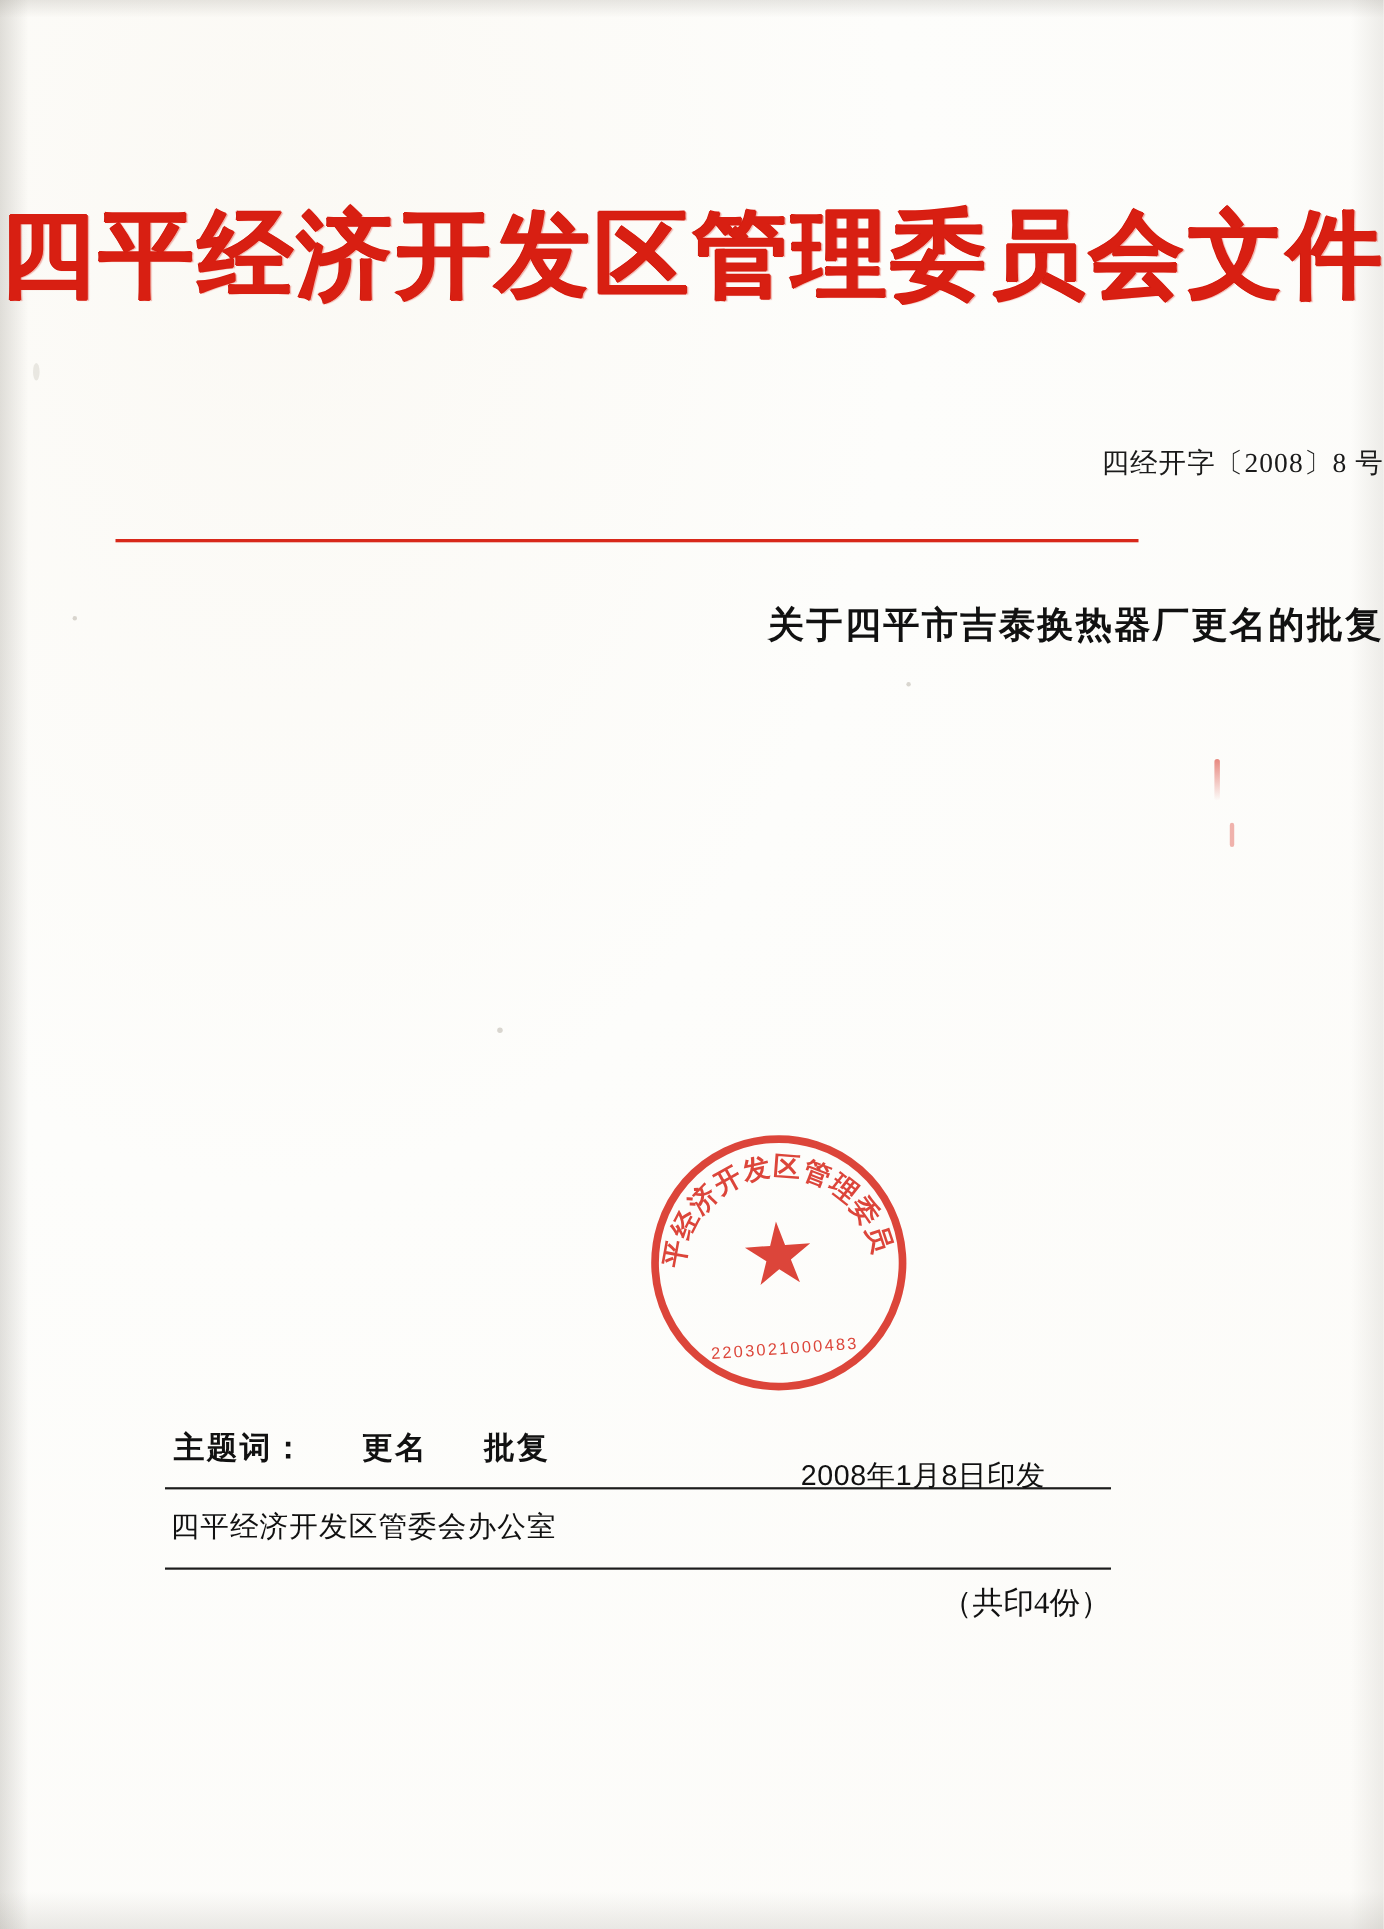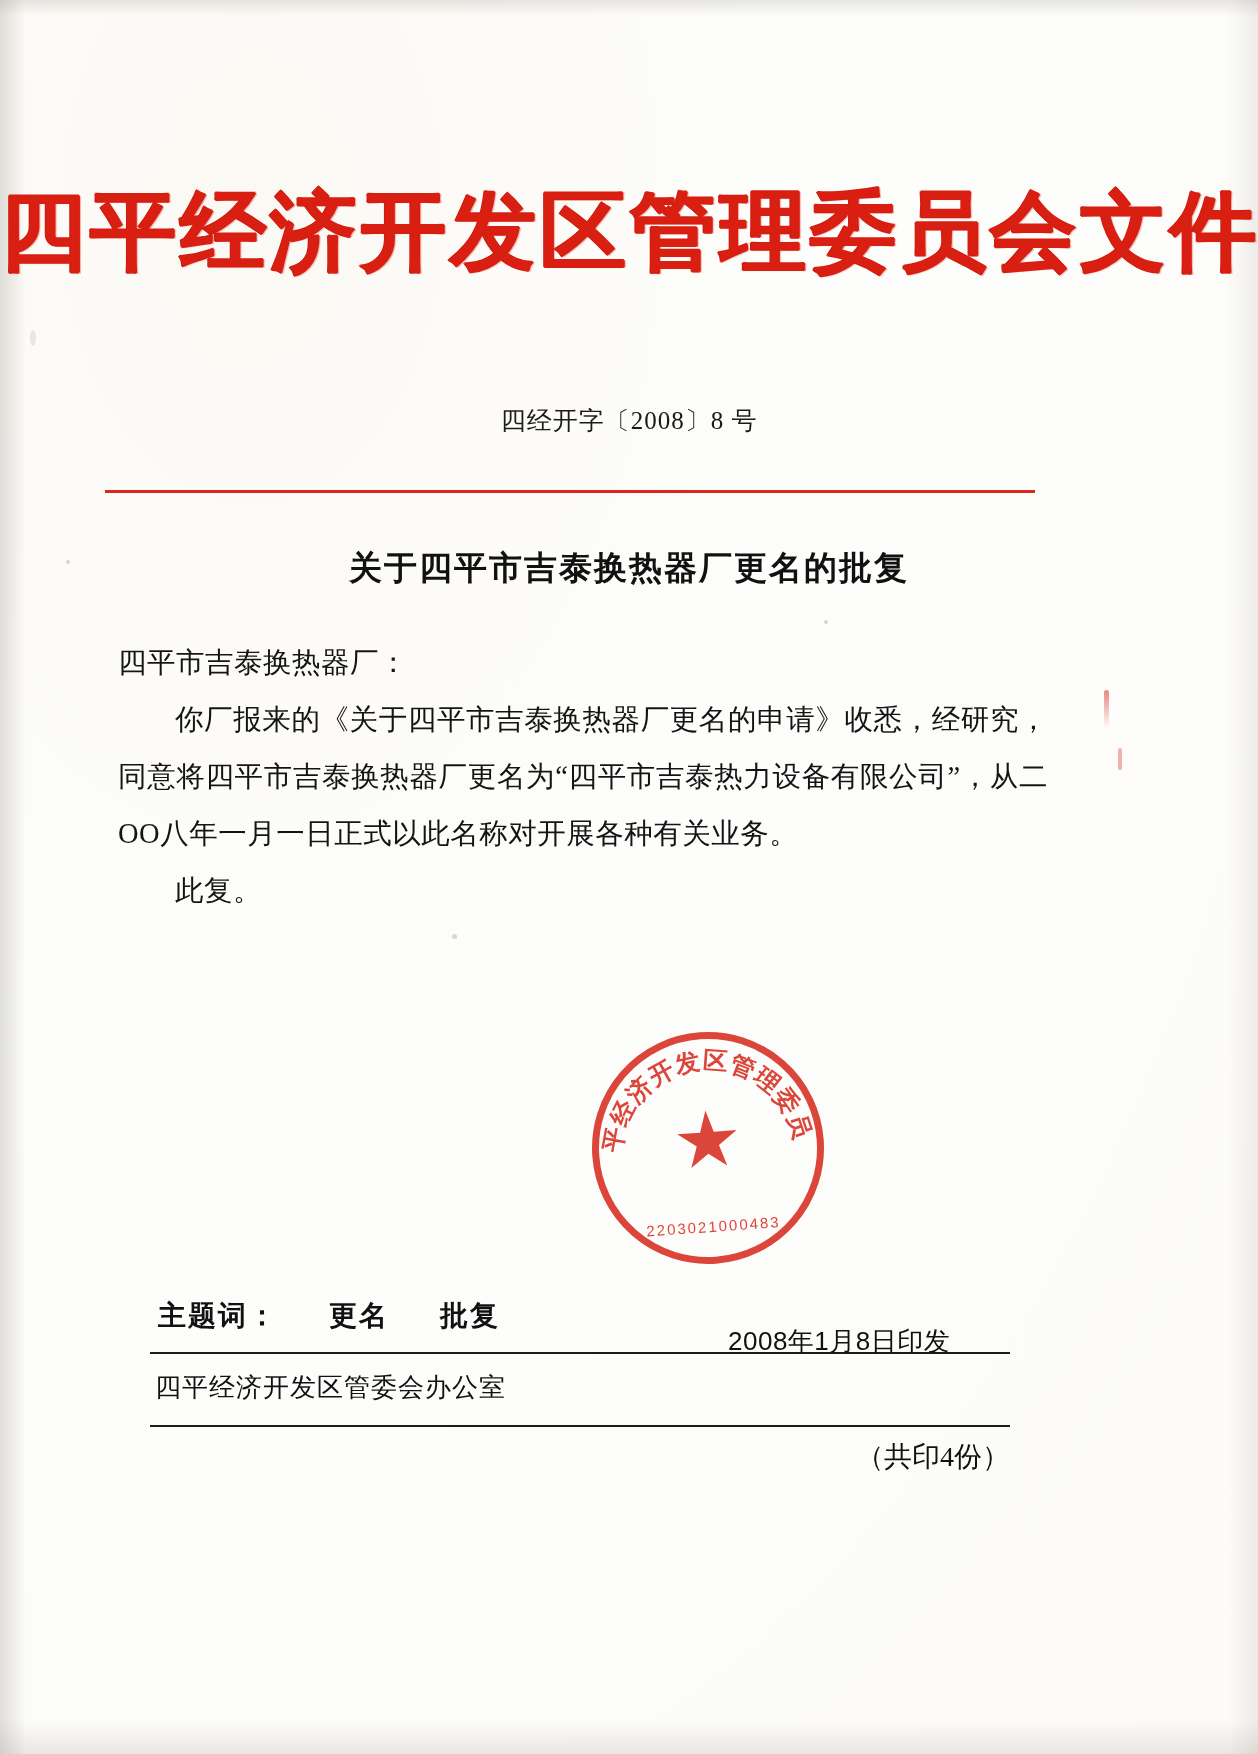--- a/index.html
+++ b/index.html
@@ -83,21 +83,21 @@
       0 -1px 0 #d81f12,
       2px 1px 1px rgba(216,31,18,0.35);
   }
 
   
   .doc-number {
     position: absolute;
     top: 404px;
     left: 0;
     width: 100%;
-    text-align: center;
+    text-align: right;
     font-size: 25px;
     color: #1a1a1a;
     letter-spacing: 1px;
     font-family: "Liberation Serif", serif;
   }
 
   
   .red-rule {
     position: absolute;
     top: 490px;
@@ -106,21 +106,21 @@
     height: 3px;
     background: #d8281a;
   }
 
   
   .doc-title {
     position: absolute;
     top: 546px;
     left: 0;
     width: 100%;
-    text-align: center;
+    text-align: right;
     font-size: 33px;
     font-weight: 700;
     color: #111;
     letter-spacing: 2px;
     font-family: "Liberation Serif", serif;
   }
 
   
   .body-block {
     position: absolute;
@@ -279,25 +279,20 @@
   <div class="red-mark" style="left:1118px;top:748px;width:4px;height:22px;background:rgba(214,40,26,.35);border-radius:3px;"></div>
 
   <div class="masthead">四平经济开发区管理委员会文件</div>
 
   <div class="doc-number">四经开字〔2008〕8 号</div>
 
   <div class="red-rule"></div>
 
   <div class="doc-title">关于四平市吉泰换热器厂更名的批复</div>
 
-  <div class="body-block">
-    <p class="addressee">四平市吉泰换热器厂：</p>
-    <p class="para">你厂报来的《关于四平市吉泰换热器厂更名的申请》收悉，经研究，同意将四平市吉泰换热器厂更名为“四平市吉泰热力设备有限公司”，从二OO八年一月一日正式以此名称对开展各种有关业务。</p>
-    <p class="para-closing">此复。</p>
-  </div>
 
 
   <div class="seal">
     <div class="seal-inner">
       <svg class="seal-arc-text" viewBox="0 0 204 204">
         <defs>
           <path id="sealArc" d="M 20,110 A 82,82 0 0 1 184,110"></path>
         </defs>
         <text>
           <textPath href="#sealArc" startOffset="50%" text-anchor="middle">四平经济开发区管理委员会</textPath>

